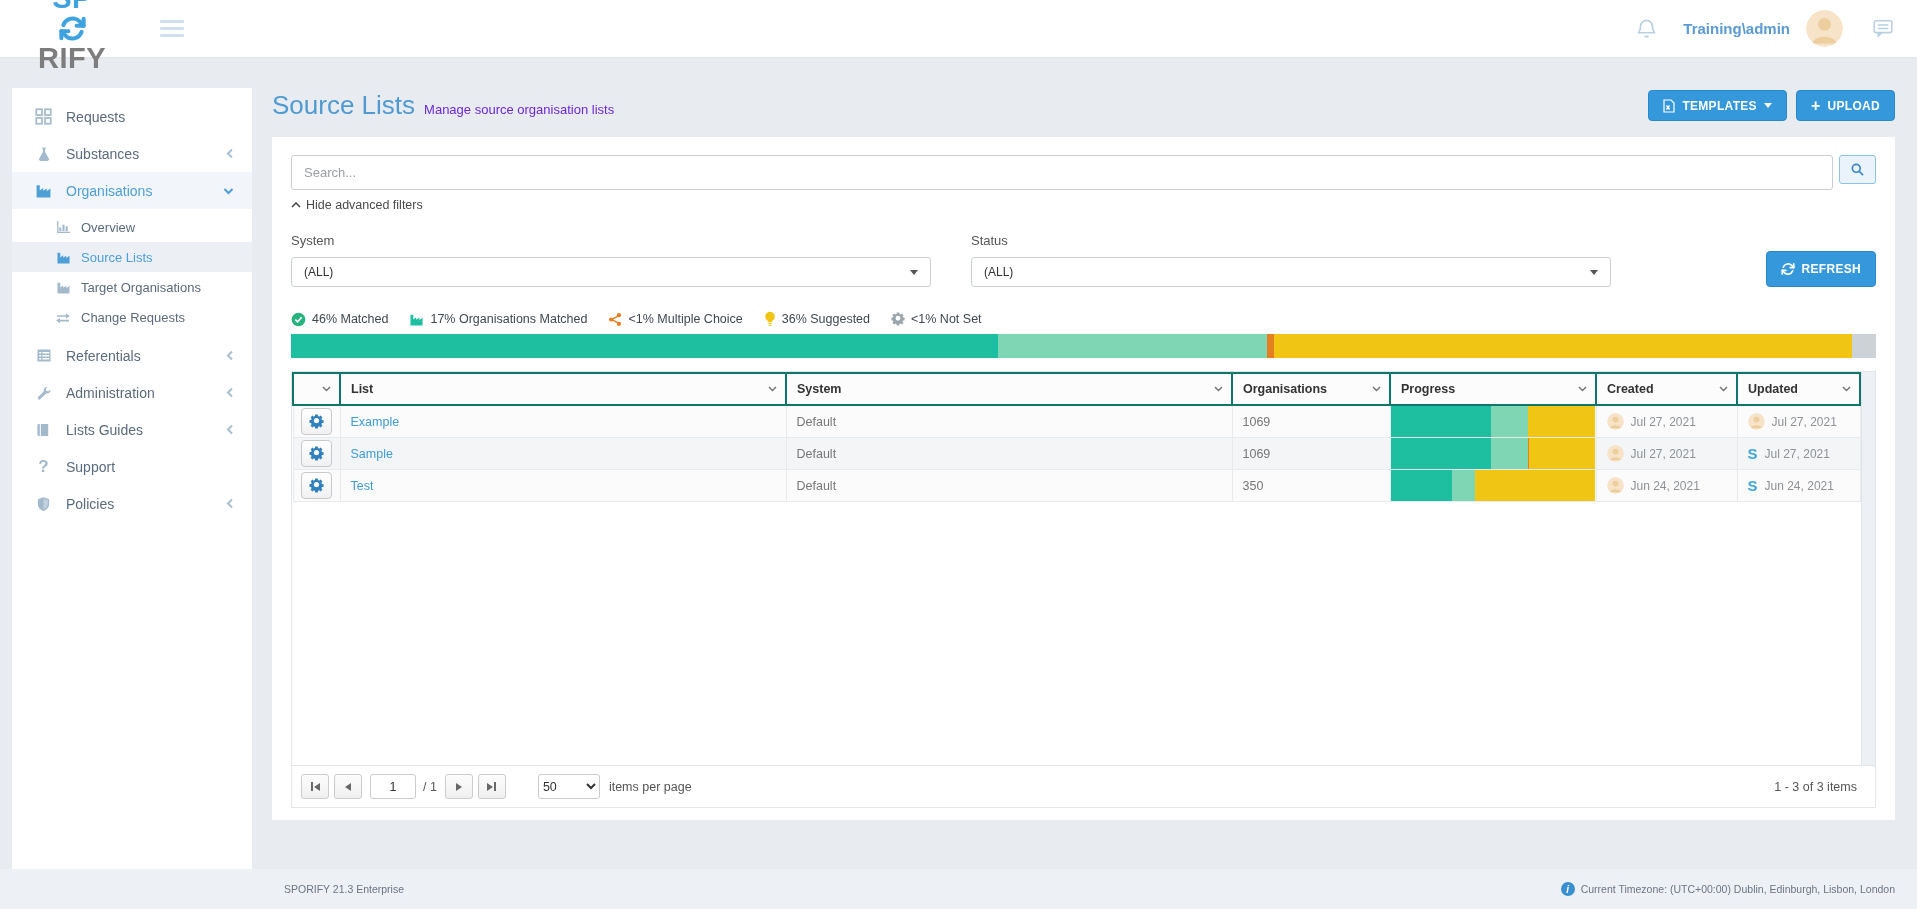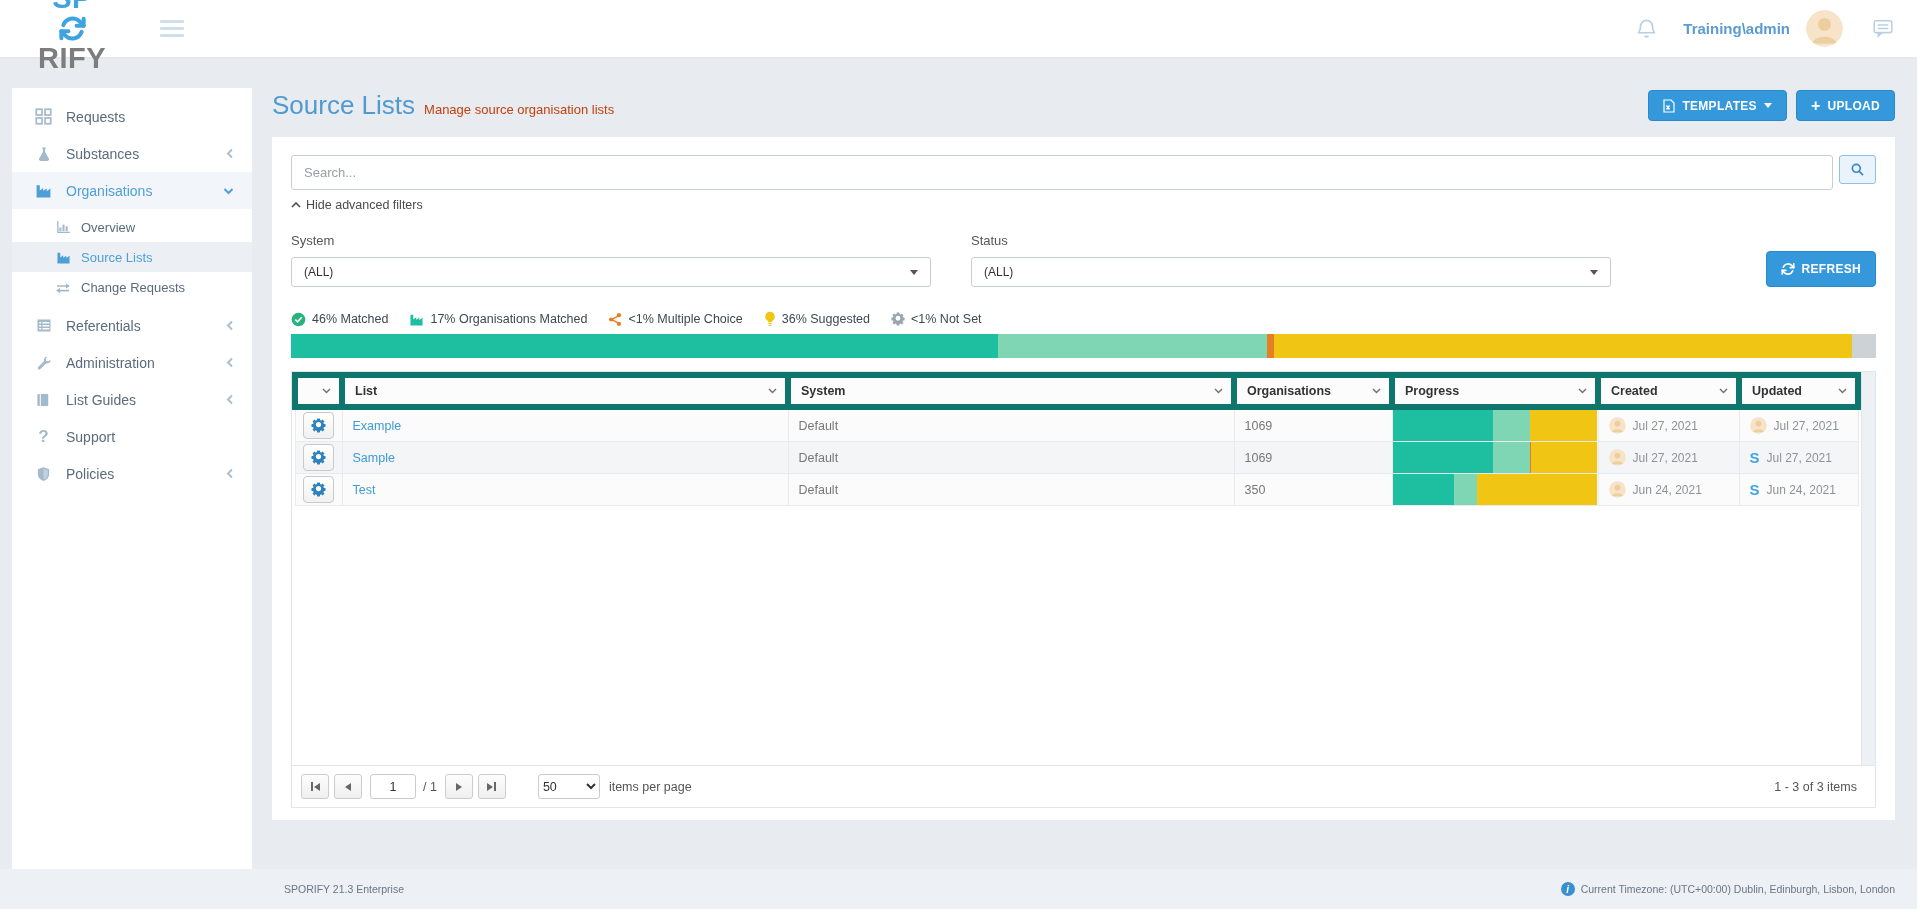--- a/index.html
+++ b/index.html
@@ -34,21 +34,21 @@
   .nav-item.active-parent .nicon{color:#4d9fd6;}
   .nav-sub{padding:3px 0 5px 0;}
   .nav-sub .nav-item{height:30px;padding-left:43px;font-size:13px;}
   .nav-sub .nav-item .nicon{width:16px;margin-right:10px;}
   .nav-item.active{color:#4d9fd6;background:#eceff4;}
   .nav-item.active .nicon{color:#4d9fd6;}
 
   .content{flex:1;margin-left:20px;display:flex;flex-direction:column;min-width:0;}
   .page-head{display:flex;align-items:flex-start;}
   .page-title{font-size:26px;font-weight:normal;color:#4f9bd1;line-height:34px;}
-  .page-subtitle{font-size:13px;color:#c2410c;margin:14px 0 0 9px;}
+  .page-subtitle{font-size:13px;color:#6d28d9;margin:14px 0 0 9px;}
   .head-buttons{margin-left:auto;display:flex;gap:9px;margin-top:2px;}
   .btn-blue{background:#3498db;color:#fff;font-size:12px;font-weight:bold;border:1px solid #2589cc;border-radius:4px;padding:0 14px;height:31px;display:flex;align-items:center;gap:7px;cursor:pointer;letter-spacing:.3px;}
   .caret-down{width:0;height:0;border-left:4px solid transparent;border-right:4px solid transparent;border-top:5px solid #fff;}
 
   
   .card{background:#fff;margin-top:15px;flex:1;margin-bottom:49px;padding:18px 19px 12px 19px;display:flex;flex-direction:column;min-height:0;}
   .search-row{display:flex;}
   .search-input{flex:1;height:35px;border:1px solid #c9ced3;border-radius:3px;padding:0 12px;font-size:13px;color:#555;font-family:inherit;outline:none;}
   .search-input::placeholder{color:#9aa0a6;}
   .search-btn{width:37px;height:29px;margin-left:6px;border:1px solid #8fc0e6;background:#eaf3fb;border-radius:3px;display:flex;align-items:center;justify-content:center;cursor:pointer;flex:0 0 auto;}
@@ -64,21 +64,21 @@
   .legend-item{display:flex;align-items:center;gap:6px;}
   .overall-bar{margin-top:7px;height:24px;display:flex;overflow:hidden;background:#fff;box-shadow:inset 0 -2px rgba(0,0,0,.06);}
   .overall-bar .seg,.row-progress .seg{height:100%;flex:0 0 auto;}
 
   
   .kgrid{margin-top:13px;flex:1;display:flex;flex-direction:column;border:1px solid #e3e6e9;position:relative;min-height:0;}
   .scroll-strip{position:absolute;right:0;top:0;bottom:42px;width:14px;background:#edf1f6;border-left:1px solid #e3e6e9;}
   table{border-collapse:collapse;table-layout:fixed;width:calc(100% - 14px);}
   col.c-gear{width:47px;} col.c-list{width:446px;} col.c-system{width:446px;}
   col.c-org{width:158px;} col.c-prog{width:206px;} col.c-created{width:141px;}
-  th{border:6px solid #0f766e;background:#fcfcfd;font-size:12.5px;font-weight:bold;color:#333;text-align:left;padding:0 22px 0 10px;height:32px;position:relative;cursor:pointer;}
+  th{border:2px solid #0f766e;background:#fcfcfd;font-size:12.5px;font-weight:bold;color:#333;text-align:left;padding:0 22px 0 10px;height:32px;position:relative;cursor:pointer;}
   th .th-caret{position:absolute;right:8px;top:50%;margin-top:-3px;cursor:pointer;}
   td{border:1px solid #e8ebee;font-size:12.5px;color:#777;padding:0 10px;height:31px;background:#fbfbfb;}
   tr.row-alt td{background:#f4f5f6;}
   td.gear-cell{padding:2px 0;text-align:center;}
   .gear-btn{width:31px;height:27px;border:1px solid #c9c9c9;border-radius:4px;background:linear-gradient(#fff,#f1f1f1);display:inline-flex;align-items:center;justify-content:center;cursor:pointer;}
   .list-link{color:#3d9bd5;cursor:pointer;text-decoration:none;}
   td.prog-cell{padding:0;}
   .row-progress{height:31px;display:flex;overflow:hidden;}
   .date-cell{display:flex;align-items:center;gap:7px;color:#8d9297;font-size:12px;}
   .avatar-sm{width:17px;height:17px;border-radius:50%;overflow:hidden;flex:0 0 auto;}
@@ -201,20 +201,28 @@
       <div class="nav-item active">
         <span class="nicon icon">
           <svg width="15" height="13" viewBox="0 0 16 14" fill="currentColor">
               <path d="M1.5 13.5V2h3v5l3.2-2.3v2.6L11 5v2.6l3.5-2.6v8.5z"></path>
             </svg>
         </span>
         <span>Source Lists</span>
       </div>
       <div class="nav-item">
         <span class="nicon icon">
+          <svg width="15" height="13" viewBox="0 0 16 14" fill="currentColor">
+              <path d="M1.5 13.5V2h3v5l3.2-2.3v2.6L11 5v2.6l3.5-2.6v8.5z"></path>
+            </svg>
+        </span>
+        <span>Target Organisations</span>
+      </div>
+      <div class="nav-item">
+        <span class="nicon icon">
           <svg width="16" height="13" viewBox="0 0 16 13" fill="currentColor">
             <path d="M2 4.2h9V2.4L15 5l-4 2.6V5.8H2z"></path>
             <path d="M14 8.8H5V7L1 9.6l4 2.6v-1.8h9z"></path>
           </svg>
         </span>
         <span>Change Requests</span>
       </div>
     </div>
     <div class="nav-item">
       <span class="nicon icon">
@@ -242,21 +250,21 @@
           </svg>
       </span>
     </div>
     <div class="nav-item">
       <span class="nicon icon">
         <svg width="15" height="16" viewBox="0 0 16 16" fill="currentColor">
           <path d="M3 1.5h10v13H3a1.5 1.5 0 0 1-1.5-1.5V3A1.5 1.5 0 0 1 3 1.5z"></path>
           <path d="M4.6 1.5v13" stroke="#fff" stroke-width="1.1"></path>
         </svg>
       </span>
-      <span>List Guides</span>
+      <span>Lists Guides</span>
       <span class="chev icon">
         <svg width="8" height="11" viewBox="0 0 8 11" fill="none" stroke="currentColor" stroke-width="2">
             <polyline points="6 1.5 2 5.5 6 9.5"></polyline>
           </svg>
       </span>
     </div>
     <div class="nav-item">
       <span class="nicon" style="font-size:17px;font-weight:bold;">?</span>
       <span>Support</span>
     </div>

